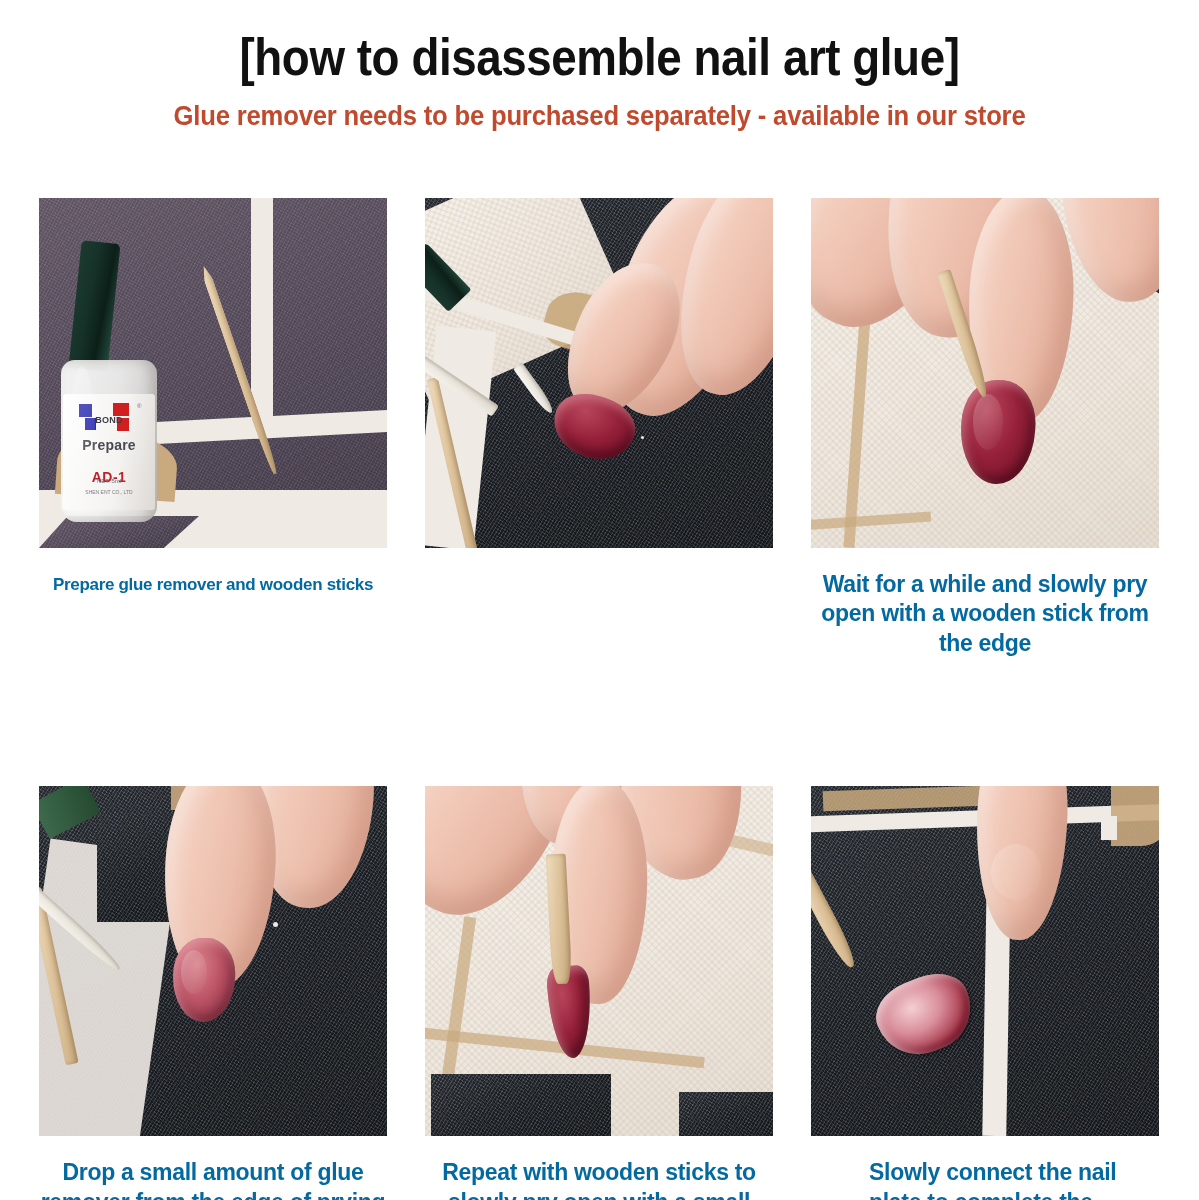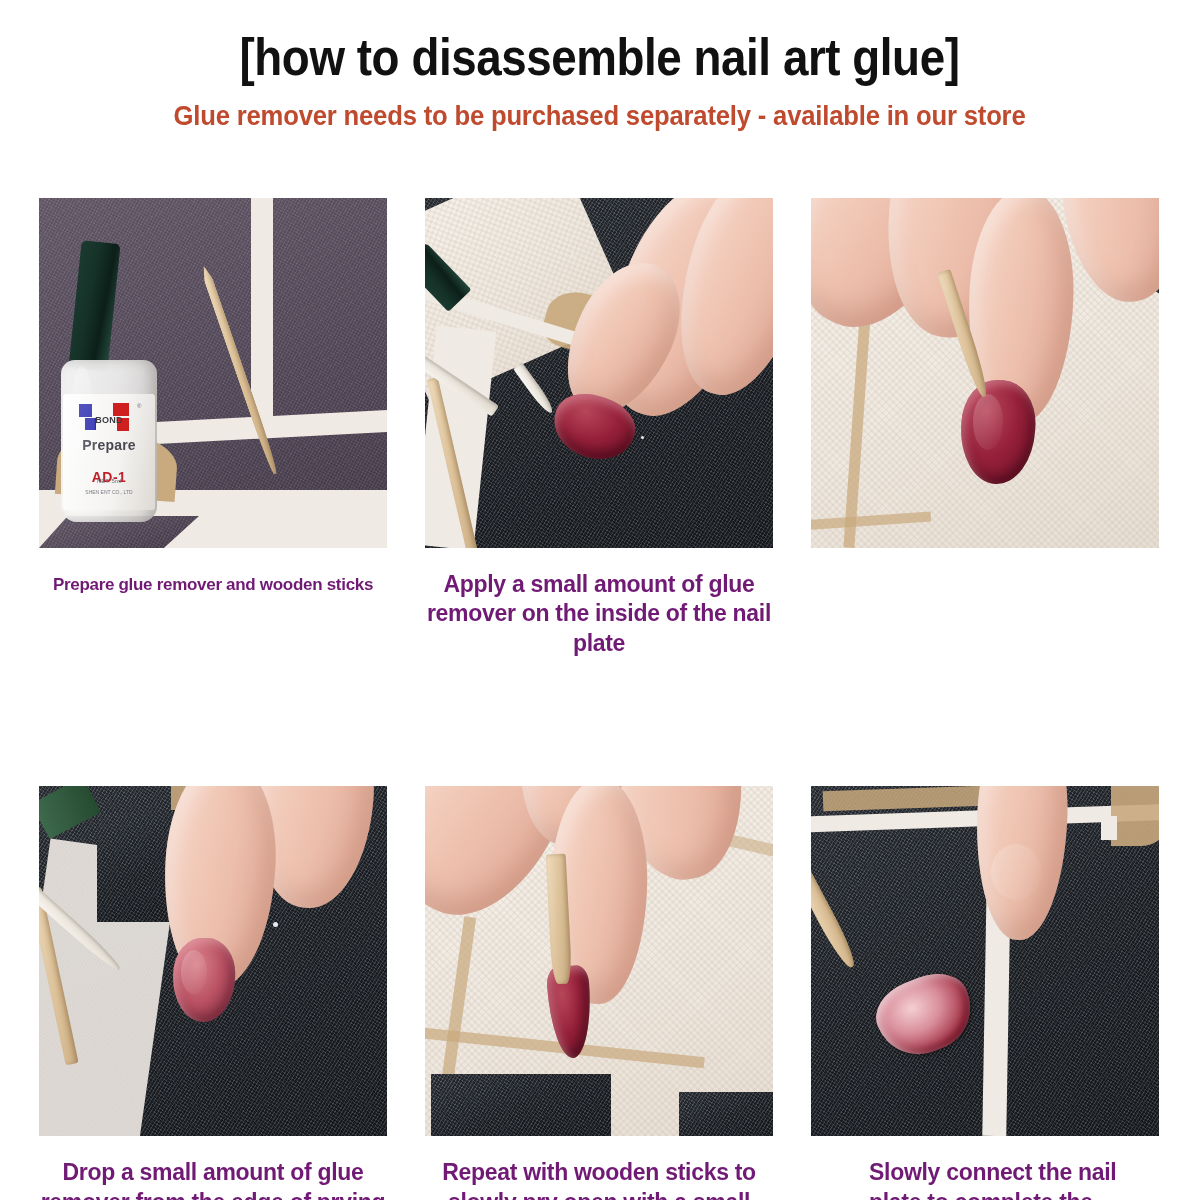--- a/index.html
+++ b/index.html
@@ -65,21 +65,21 @@
     width: 348px;
     height: 350px;
     position: relative;
     overflow: hidden;
     background: #fde047;
   }
 
   .caption {
     font-family: "Liberation Sans", sans-serif;
     font-weight: bold;
-    color: #701a75;
+    color: #0369a1;
     font-size: 23px;
     line-height: 1.28;
     text-align: center;
     padding-top: 22px;
     letter-spacing: -0.3px;
   }
   .caption.small {
     font-size: 17px;
     padding-top: 26px;
   }
@@ -264,41 +264,41 @@
         <div class="finger" style="left:262px;top:-40px;width:118px;height:240px;transform:rotate(16deg);"></div>
         <div class="finger" style="left:150px;top:60px;width:96px;height:160px;transform:rotate(26deg);"></div>
 
         <div class="nail-red" style="left:128px;top:198px;width:82px;height:62px;transform:rotate(18deg);"></div>
         <div class="brush" style="left:10px;top:112px;width:13px;height:130px;transform:rotate(-56deg);border-radius:3px;"></div>
         <div class="brush" style="left:104px;top:162px;width:11px;height:58px;transform:rotate(-36deg);border-radius:3px 3px 50% 50%;"></div>
         <div class="bottle-cap layer" style="left:-4px;top:46px;width:32px;height:66px;transform:rotate(-44deg);"></div>
         <div class="speck" style="left:216px;top:238px;"></div>
         <div class="speck" style="left:146px;top:56px;"></div>
       </div>
-      <div class="caption">Apply a small amount of glue remover on the inside of the nail plate</div>
     </div>
 
     <div class="cell">
       <div class="photo">
         <div class="towel"></div>
         <div class="stripe-tan layer" style="left:42px;top:74px;width:11px;height:276px;transform:rotate(4deg);opacity:.75;"></div>
         <div class="stripe-tan layer" style="left:238px;top:58px;width:11px;height:120px;transform:rotate(5deg);opacity:.62;"></div>
         <div class="stripe-tan layer" style="left:-10px;top:318px;width:130px;height:10px;transform:rotate(-4deg);opacity:.7;"></div>
         <div class="leather-dark layer" style="left:316px;top:56px;width:50px;height:50px;clip-path:polygon(30% 0,100% 0,100% 100%,0 40%);"></div>
 
         <div class="finger" style="left:-6px;top:-96px;width:150px;height:230px;transform:rotate(24deg);"></div>
         <div class="finger" style="left:78px;top:-110px;width:142px;height:250px;transform:rotate(8deg);"></div>
         <div class="finger" style="left:252px;top:-104px;width:120px;height:208px;transform:rotate(-6deg);"></div>
         <div class="finger" style="left:158px;top:-10px;width:104px;height:236px;transform:rotate(2deg);"></div>
 
         <div class="nail-red" style="left:150px;top:182px;width:74px;height:104px;transform:rotate(3deg);"></div>
         <div class="highlight" style="left:162px;top:196px;width:30px;height:56px;opacity:.42;"></div>
 
         <div class="stick" style="left:146px;top:70px;width:14px;height:132px;transform:rotate(-18deg);border-radius:3px 3px 45% 45%;"></div>
       </div>
+      <div class="caption">Wait for a while and slowly pry open with a wooden stick from the edge</div>
     </div>
   </div>
 
   <div class="row row-2">
 
     <div class="cell">
       <div class="photo">
         <div class="leather-dark"></div>
         <div class="stripe-white layer" style="left:-10px;top:60px;width:130px;height:300px;transform:rotate(8deg);opacity:.9;"></div>
         <div class="leather-dark layer" style="left:58px;top:26px;width:110px;height:110px;"></div>

